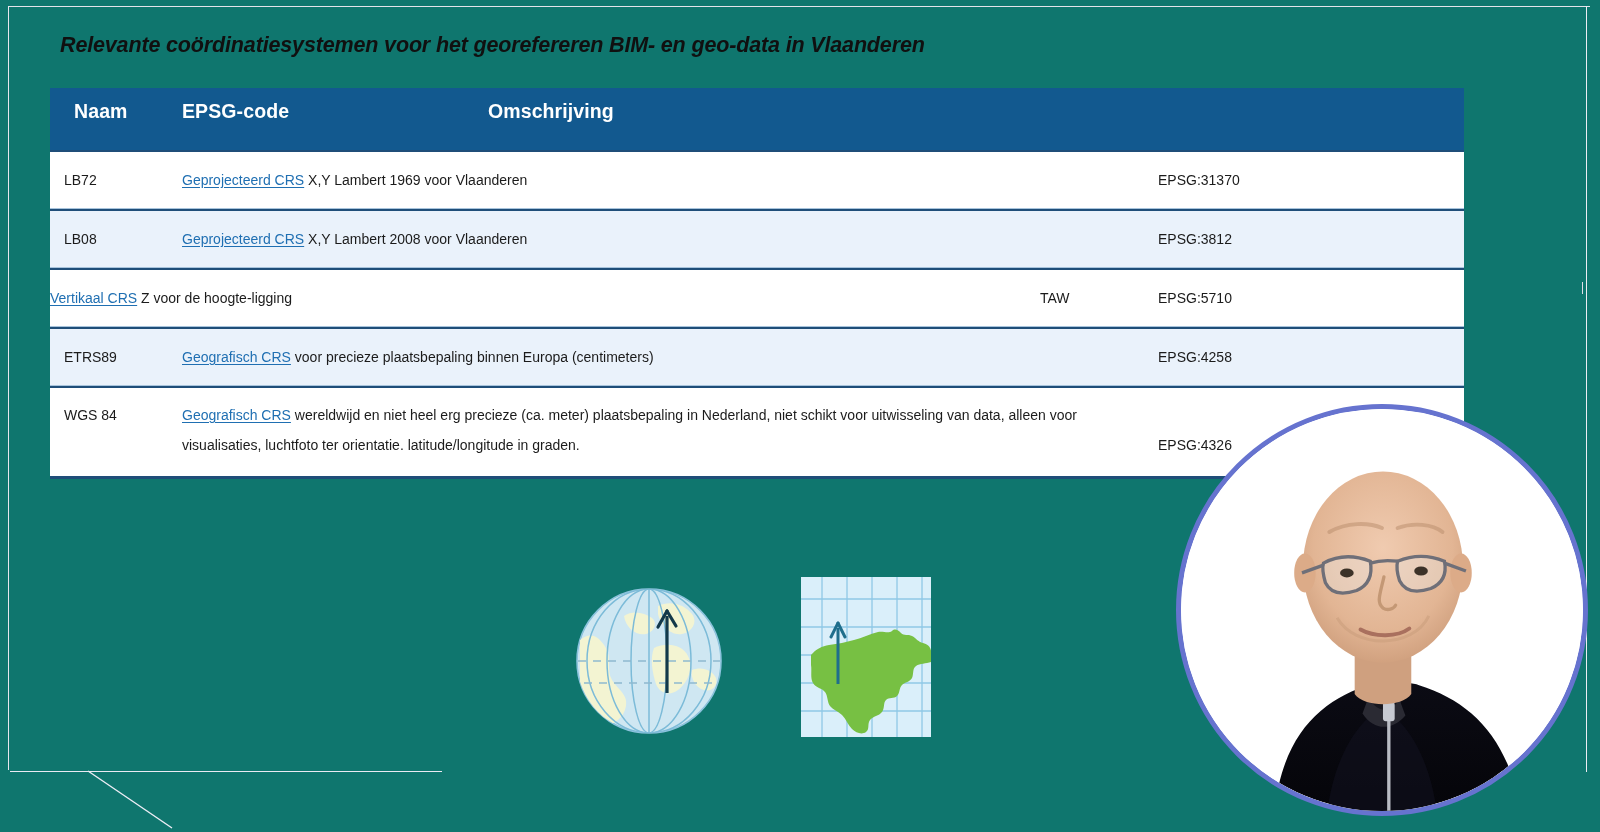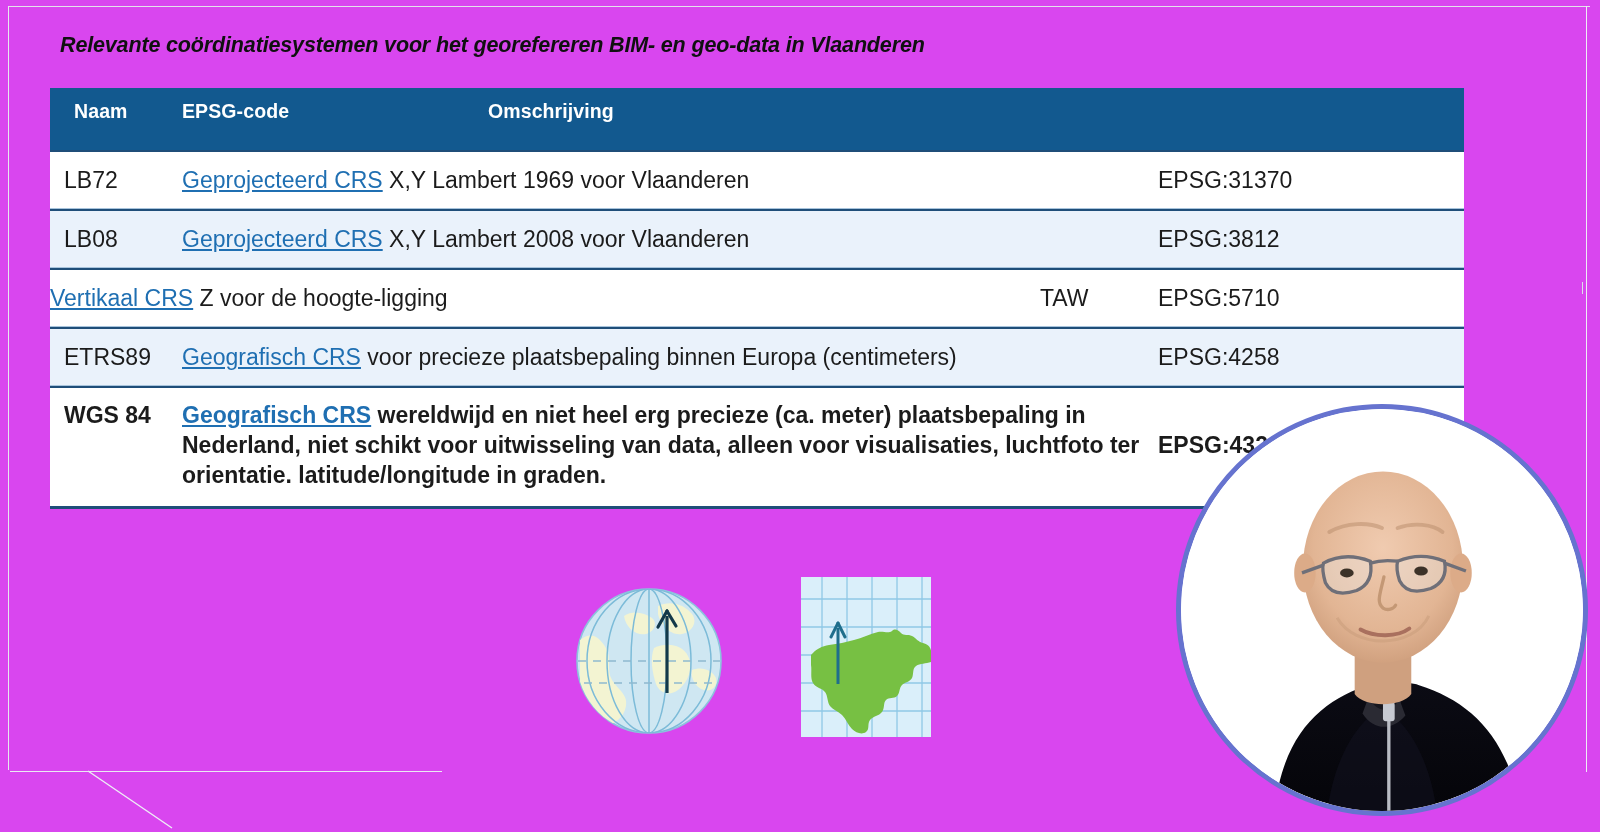--- a/index.html
+++ b/index.html
@@ -16,21 +16,21 @@
     position: relative;
   }
 
   
   #slide-frame {
     position: absolute;
     left: 0;
     top: 0;
     width: 1600px;
     height: 832px;
-    background: #d946ef;
+    background: #0f766e;
     overflow: hidden;
   }
   .frame-edge-top {
     position: absolute;
     left: 8px; top: 6px;
     width: 1582px; height: 1px;
     background: #e3e3ea;
   }
   .frame-edge-left {
     position: absolute;
@@ -106,26 +106,26 @@
     align-items: flex-start;
     border-top: 2.5px solid #1f4e79;
     border-bottom: 1.5px solid #a8c4dc;
     background: #ffffff;
     box-sizing: border-box;
   }
   .tbl-row.band { background: #eaf2fb; }
   .tbl-row .cell {
     padding-top: 13px;
     padding-bottom: 13px;
-    font-size: 23px;
+    font-size: 14px;
     line-height: 30px;
     color: #1b1b1b;
   }
   .tbl-row .col-naam { padding-left: 14px; }
-  .tbl-row.tall .cell { padding-top: 12px; padding-bottom: 16px; font-weight: bold; }
+  .tbl-row.tall .cell { padding-top: 12px; padding-bottom: 16px; }
   .tbl-row.last { border-bottom: 3px solid #1f4e79; }
 
   .crs-link {
     color: #1f6fb2;
     text-decoration: underline;
     text-underline-offset: 2px;
   }
 
   
   #globe-illustration {

